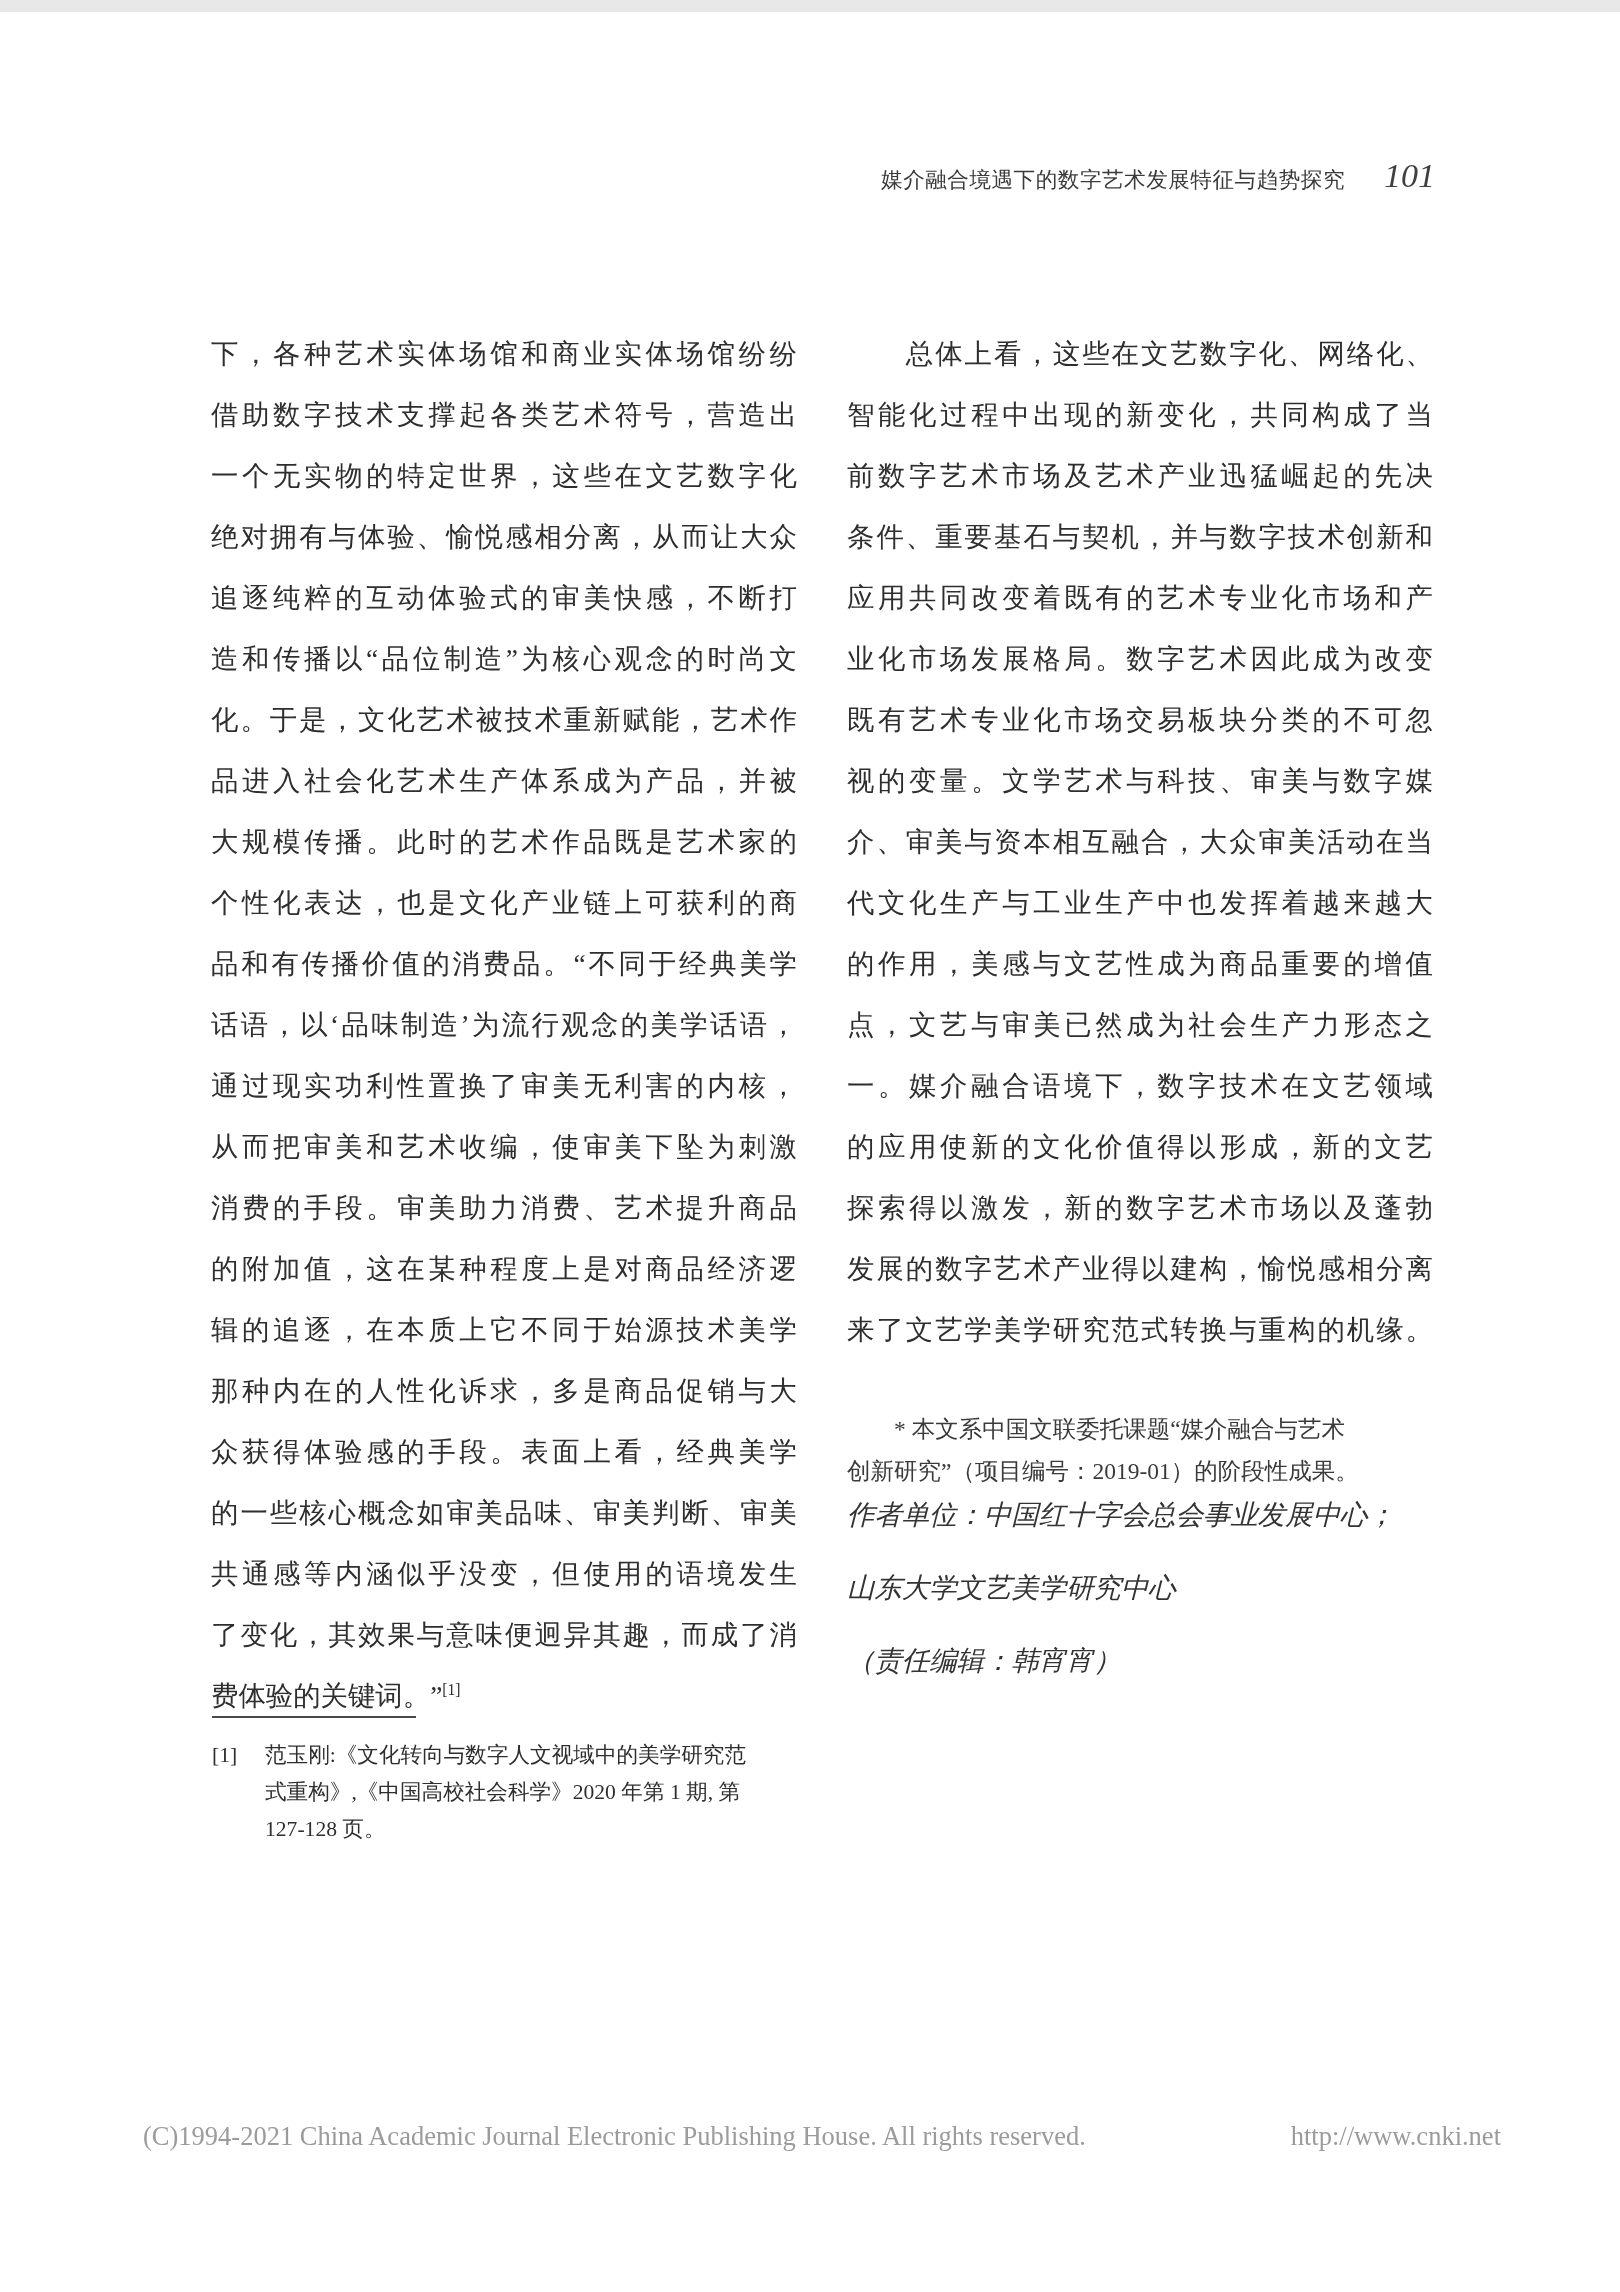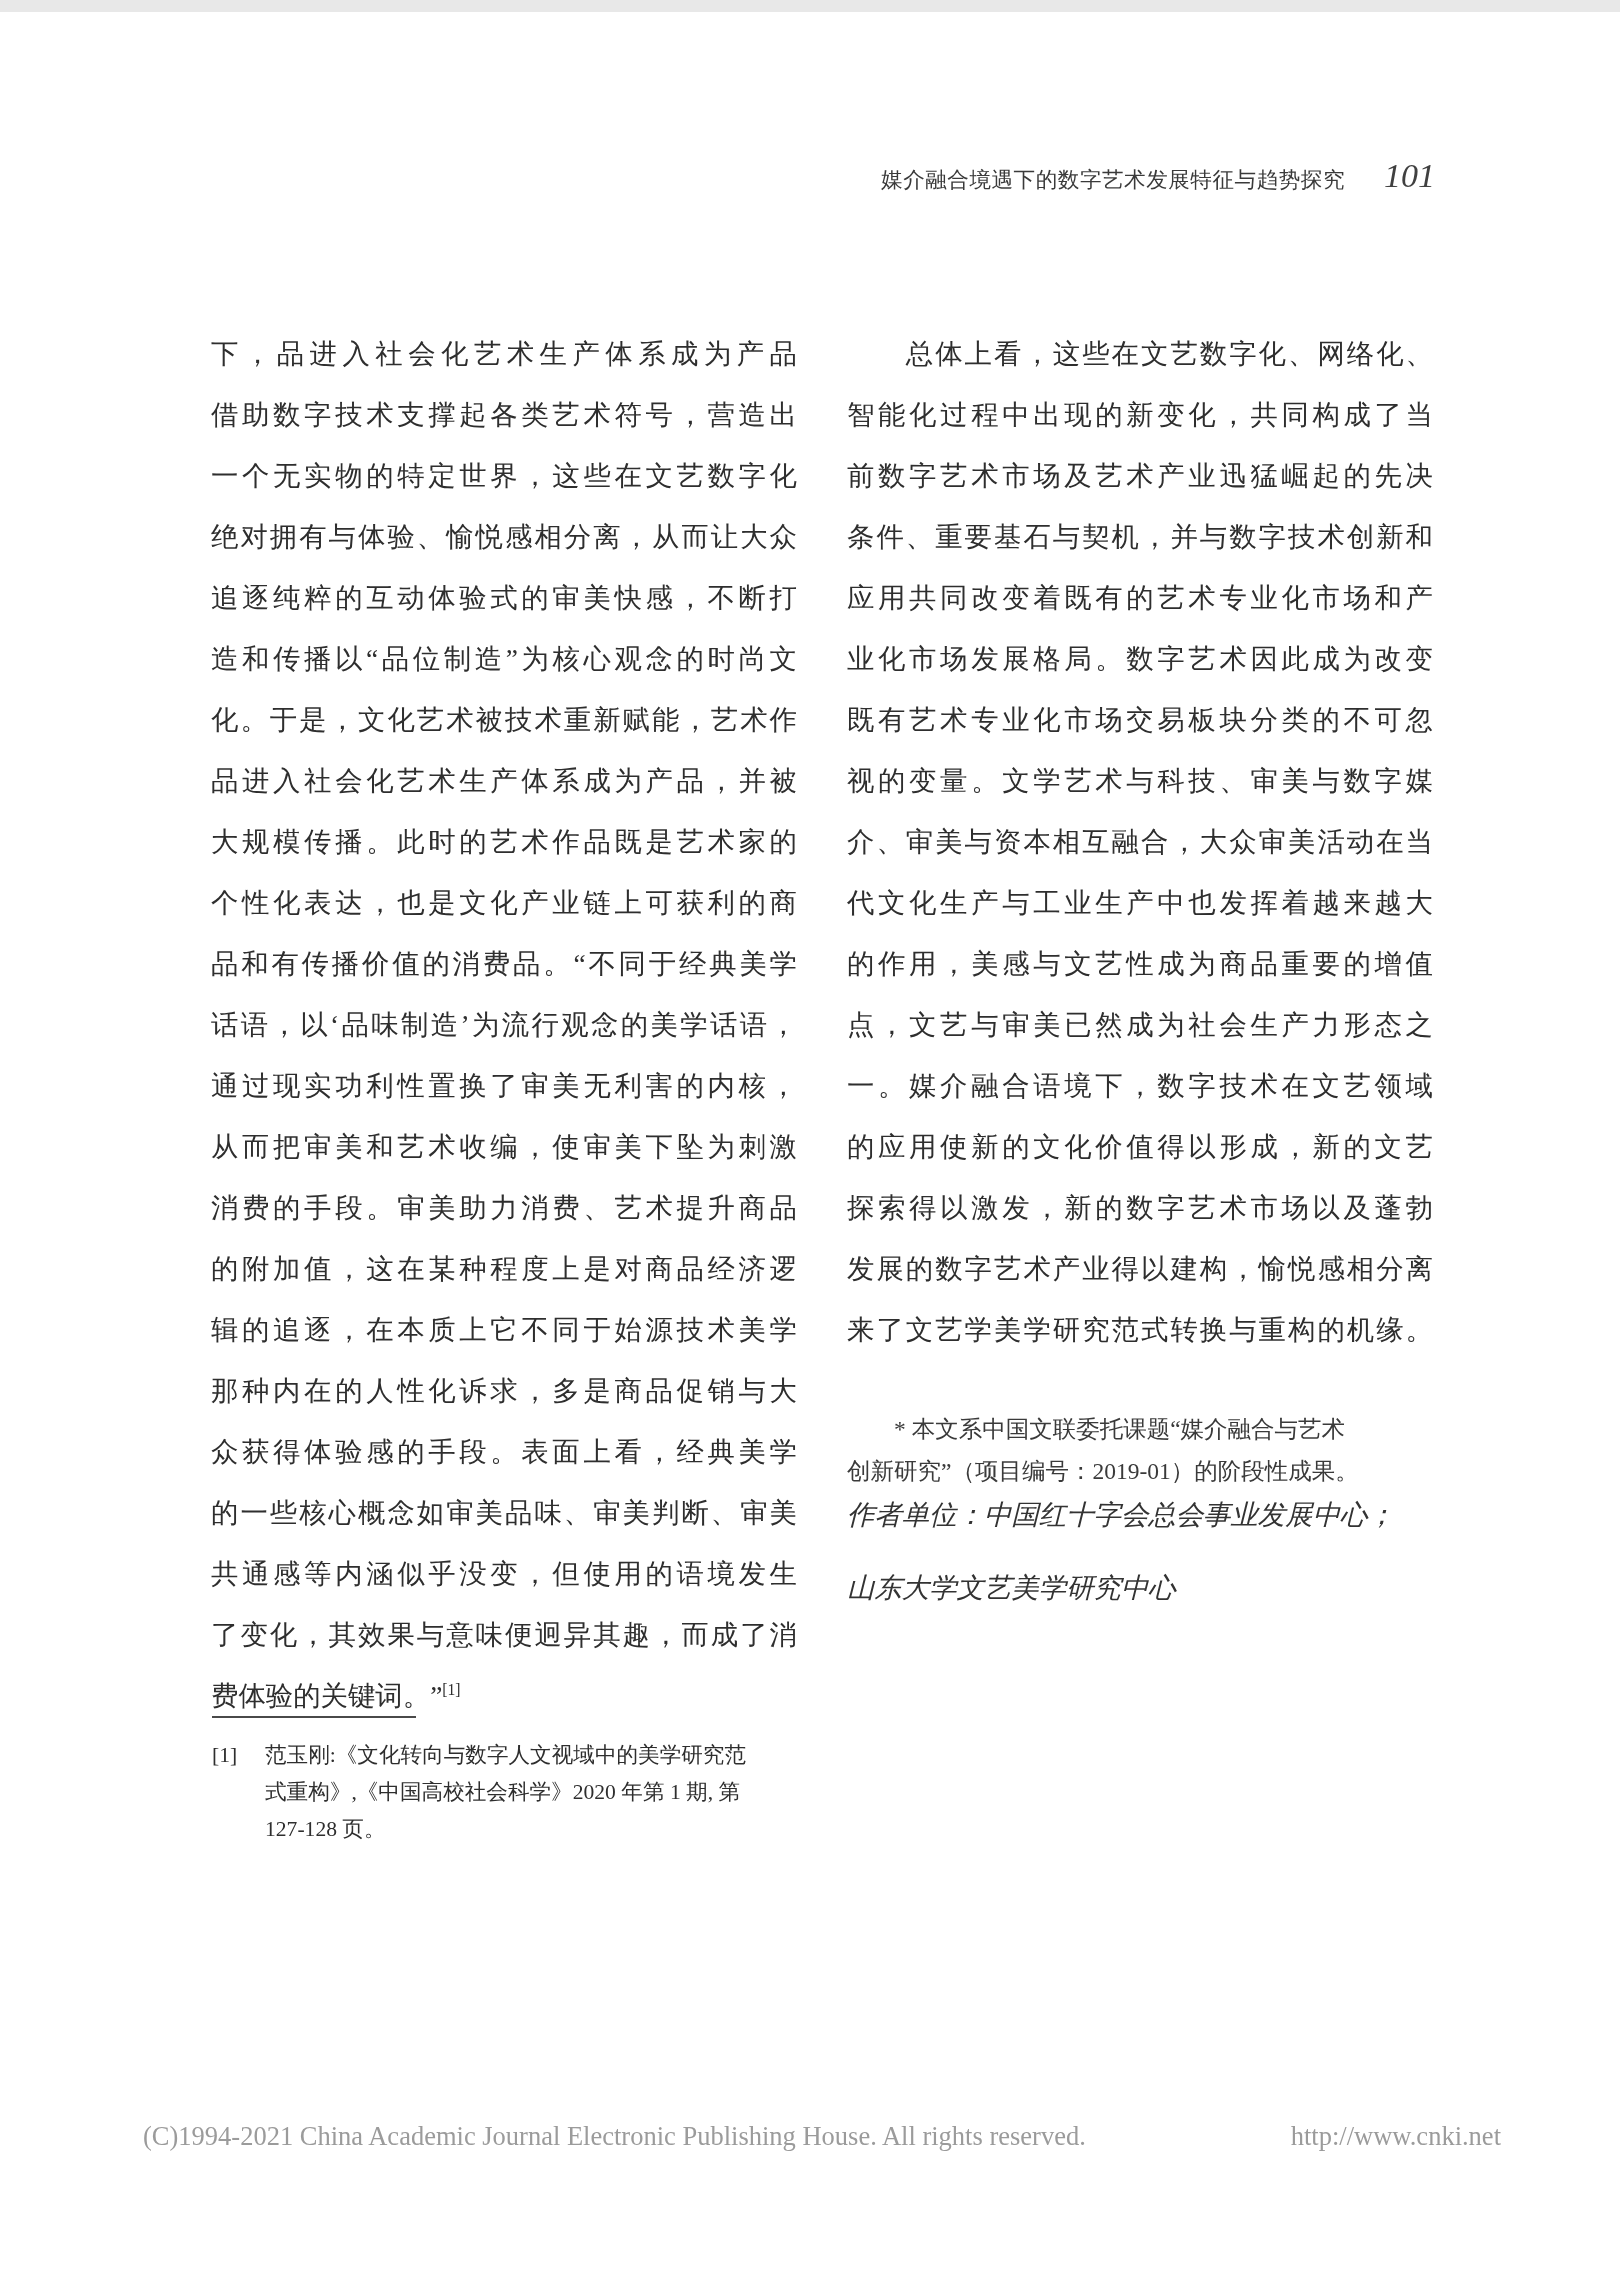--- a/index.html
+++ b/index.html
@@ -87,21 +87,21 @@
 
 <div class="page">
 
   <div class="running-header">
     <span class="running-title">媒介融合境遇下的数字艺术发展特征与趋势探究</span>
     <span class="page-number">101</span>
   </div>
 
   <div class="col col-left">
     <div>
-        <div class="body-line just">下，品进入社会化艺术生产体系成为产品</div>
+        <div class="body-line just">下，各种艺术实体场馆和商业实体场馆纷纷</div>
         <div class="body-line just">借助数字技术支撑起各类艺术符号，营造出</div>
         <div class="body-line just">一个无实物的特定世界，这些在文艺数字化</div>
         <div class="body-line just">绝对拥有与体验、愉悦感相分离，从而让大众</div>
         <div class="body-line just">追逐纯粹的互动体验式的审美快感，不断打</div>
         <div class="body-line just">造和传播以“品位制造”为核心观念的时尚文</div>
         <div class="body-line just">化。于是，文化艺术被技术重新赋能，艺术作</div>
         <div class="body-line just">品进入社会化艺术生产体系成为产品，并被</div>
         <div class="body-line just">大规模传播。此时的艺术作品既是艺术家的</div>
         <div class="body-line just">个性化表达，也是文化产业链上可获利的商</div>
         <div class="body-line just">品和有传播价值的消费品。“不同于经典美学</div>
@@ -160,20 +160,21 @@
   <div class="project-note">
     <div>
         <div class="note-line">　　* 本文系中国文联委托课题“媒介融合与艺术</div>
         <div class="note-line">创新研究”（项目编号：2019-01）的阶段性成果。</div>
       </div>
   </div>
 
   <div class="author-block">
     <div class="author-line l1">作者单位：中国红十字会总会事业发展中心；</div>
     <div class="author-line l2">山东大学文艺美学研究中心</div>
+    <div class="author-line l3">（责任编辑：韩宵宵）</div>
   </div>
 
   <div class="footer">
     <span>(C)1994-2021 China Academic Journal Electronic Publishing House. All rights reserved.</span>
     <span>http://www.cnki.net</span>
   </div>
 
 </div>
 
 

